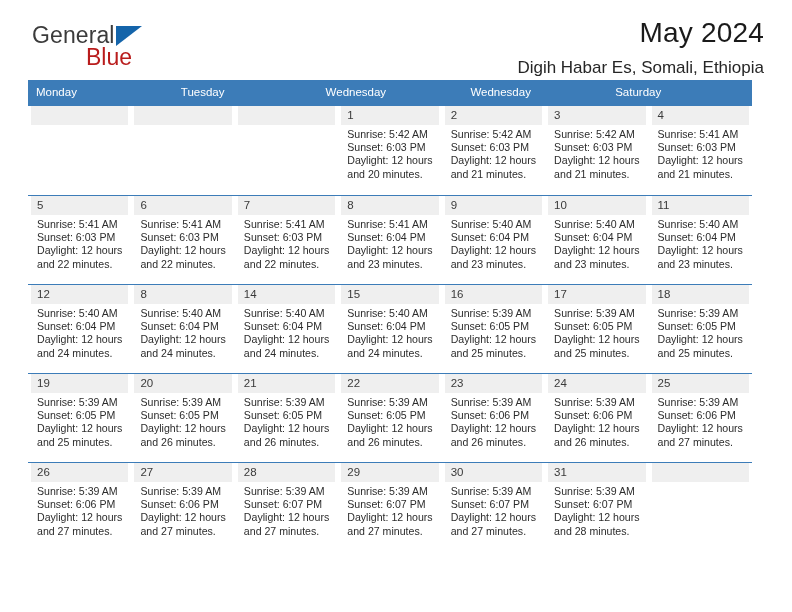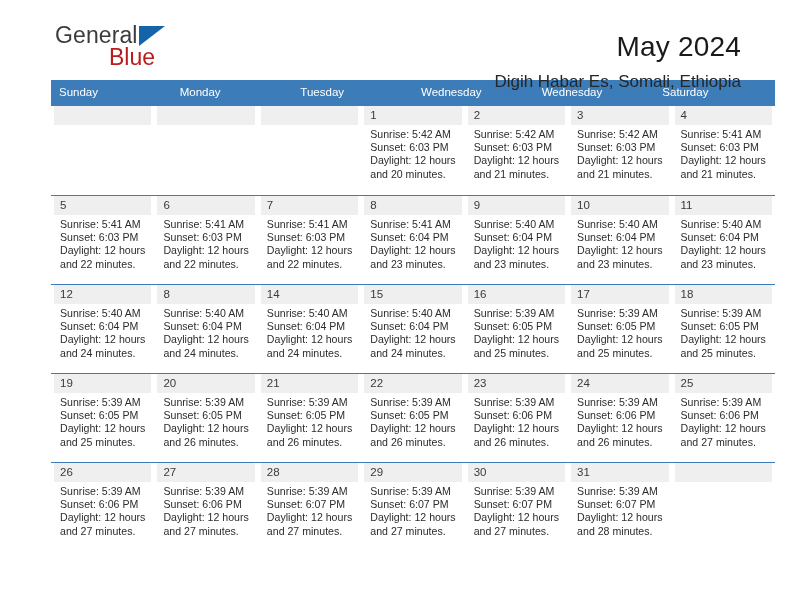--- a/index.html
+++ b/index.html
@@ -12,21 +12,21 @@
     height: 612px;
     font-family: "Liberation Sans", sans-serif;
     color: #1a1a1a;
     overflow: hidden;
   }
   .page {
     position: relative;
     width: 792px;
     height: 612px;
     box-sizing: border-box;
-    padding: 0 51px;
+    padding: 0 28px;
   }
 
   
   .header {
     position: relative;
     height: 80px;
     display: flex;
     align-items: flex-start;
     justify-content: space-between;
   }
@@ -58,21 +58,21 @@
   .brand-blue {
     position: absolute;
     left: 58px;
     top: 22px;
     font-size: 23px;
     color: #b91c1c;
     line-height: 1;
   }
   .titles {
     text-align: right;
-    margin-top: 32px;
+    margin-top: 18px;
   }
   .cal-title {
     font-size: 28px;
     font-weight: normal;
     color: #1a1a1a;
     line-height: 1.1;
     letter-spacing: 0.2px;
   }
   .cal-subtitle {
     margin-top: 10px;
@@ -146,21 +146,20 @@
       <span class="brand-blue">Blue</span>
     </div>
     <div class="titles">
       <div class="cal-title">May 2024</div>
       <div class="cal-subtitle">Digih Habar Es, Somali, Ethiopia</div>
     </div>
   </div>
 
   <div class="calendar">
     <div class="weekday-row">
-      <div class="weekday">Sunday</div>
       <div class="weekday">Monday</div>
       <div class="weekday">Tuesday</div>
       <div class="weekday">Wednesday</div>
       <div class="weekday">Wednesday</div>
       <div class="weekday">Saturday</div>
     </div>
 
     <div id="weeks-container">
         <div class="week-row first">
           <div class="day-cell empty">

